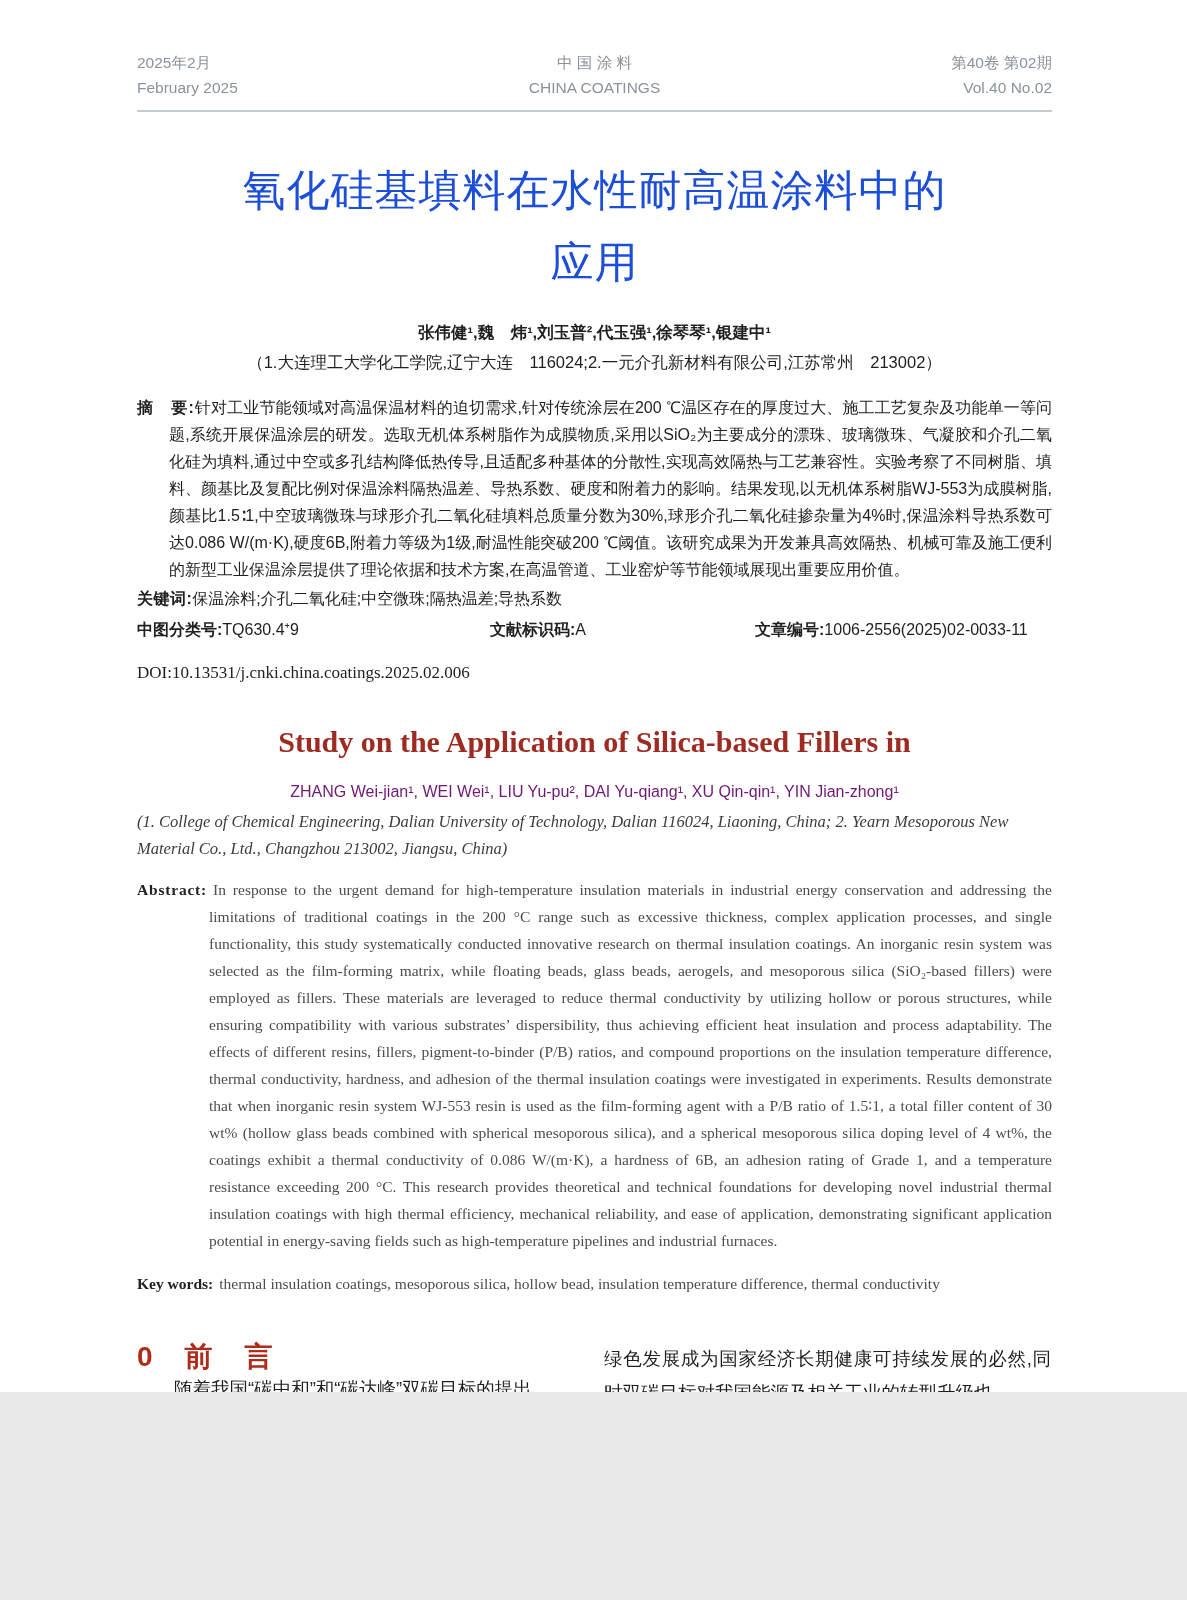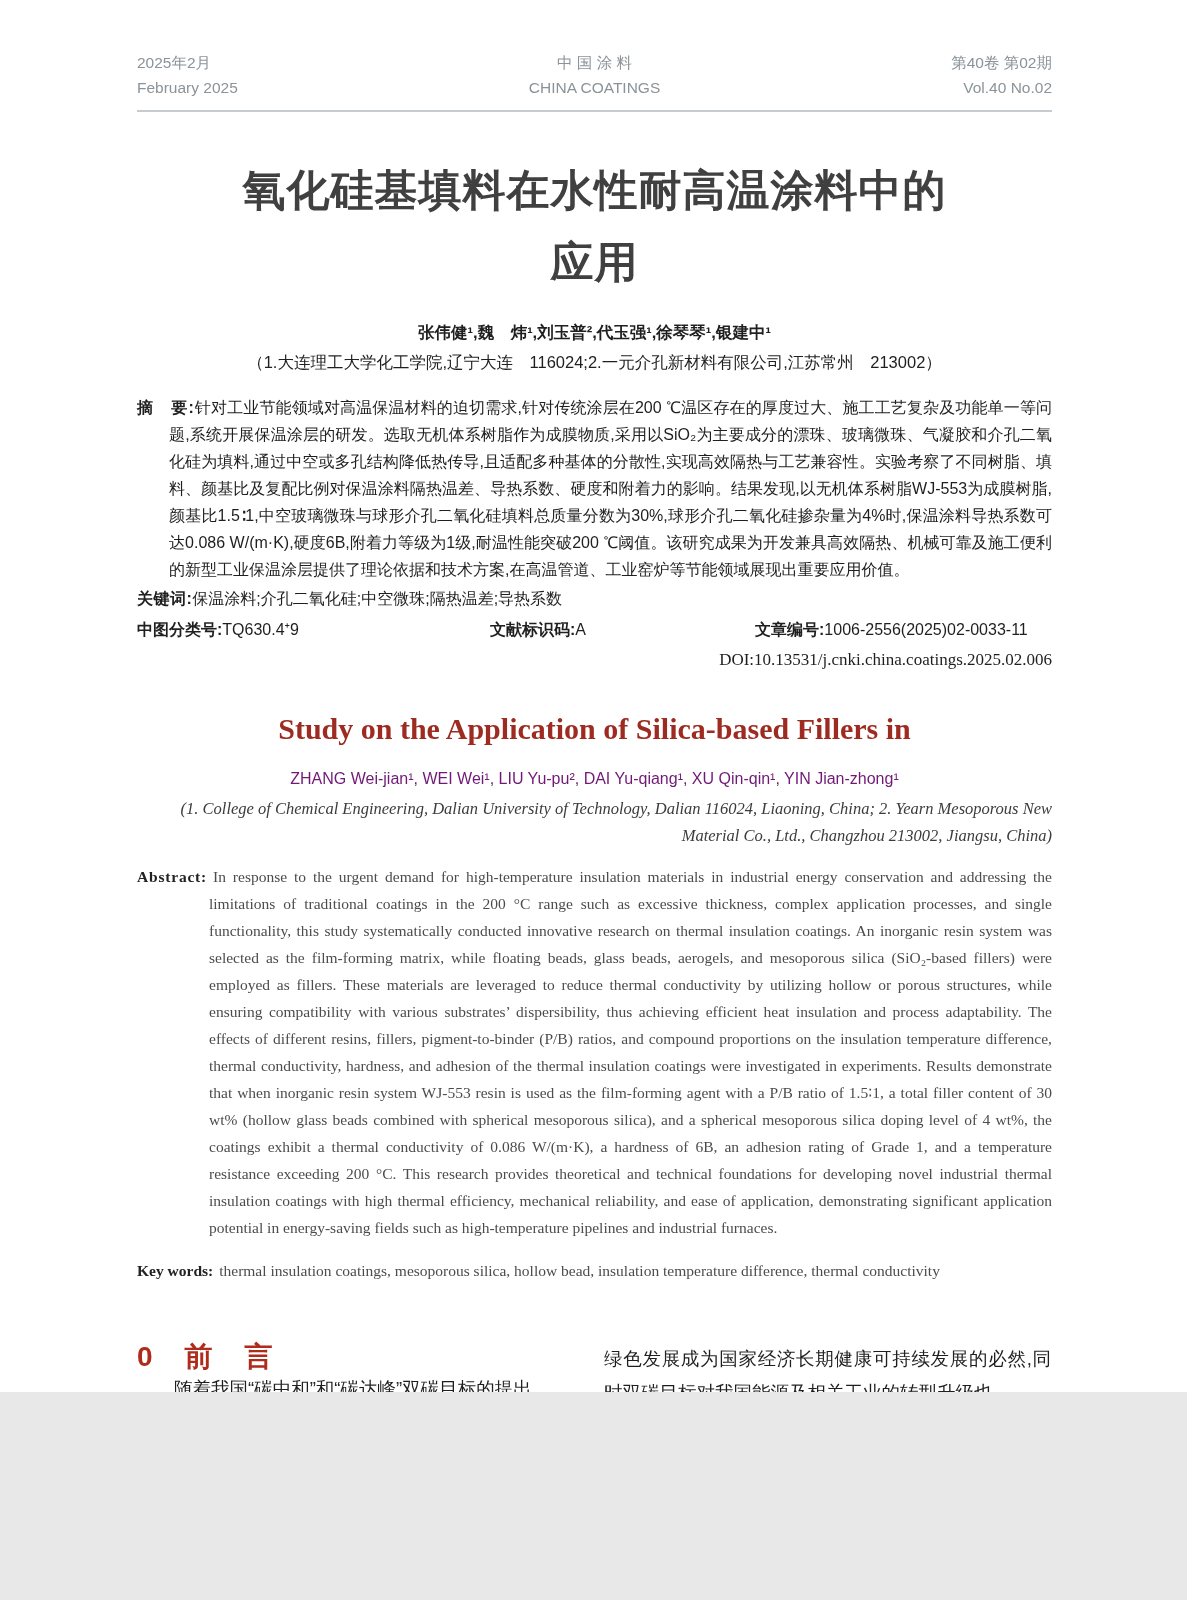--- a/index.html
+++ b/index.html
@@ -16,49 +16,49 @@
     display:flex; justify-content:space-between; align-items:flex-end;
     color:#8b9399; font-size:15.5px; line-height:25px;
     border-bottom:2px solid #c6cbcf; padding-bottom:10px;
   }
   .jh-col{ white-space:nowrap; }
   .jh-center{ text-align:center; }
   .jh-right{ text-align:right; }
 
   
   .cn-title{
-    margin-top:42px; text-align:center; color:#404040;
-    font-size:43px; font-weight:700; line-height:72px; letter-spacing:1px;
+    margin-top:42px; text-align:center; color:#1d4ed8;
+    font-size:43px; font-weight:400; line-height:72px; letter-spacing:1px;
   }
   .cn-authors{ margin-top:22px; text-align:center; font-weight:700; font-size:16.5px; line-height:24px; }
   .cn-affil{ margin-top:6px; text-align:center; font-size:16.5px; line-height:24px; }
 
   
   .cn-abstract{
     margin-top:20px; font-size:16px; line-height:27px; text-align:justify;
     padding-left:32px; text-indent:-32px;
   }
   .cn-abstract b{ letter-spacing:1px; }
   .cn-keywords{ margin-top:2px; font-size:16px; line-height:27px; }
   .cn-keywords b{ letter-spacing:0.5px; }
 
   .meta-row{ position:relative; margin-top:4px; font-size:16px; line-height:27px; height:27px; }
   .meta-item{ position:absolute; top:0; white-space:nowrap; }
   .meta-1{ left:0; } .meta-2{ left:353px; } .meta-3{ left:618px; }
-  .doi-row{ margin-top:3px; font-family:"Liberation Serif", serif; font-size:17px; line-height:27px;text-align:right; }
+  .doi-row{ margin-top:16px; font-family:"Liberation Serif", serif; font-size:17px; line-height:27px; }
 
   
   .en-title{
     margin-top:34px; text-align:center; color:#9e2b21;
     font-family:"Liberation Serif", serif; font-weight:700;
     font-size:30px; line-height:44px;
   }
   .en-authors{ margin-top:16px; text-align:center; font-size:16px; line-height:24px; color:#701a75; }
   .en-affil{
-    margin-top:4px; text-align:right; font-family:"Liberation Serif", serif;
+    margin-top:4px; text-align:left; font-family:"Liberation Serif", serif;
     font-style:italic; font-size:16.5px; line-height:27px; color:#3c3c3c;
   }
 
   
   .en-abstract{
     margin-top:14px; font-family:"Liberation Serif", serif;
     font-size:15.5px; line-height:27px; color:#4c4c4c;
     text-align:justify; padding-left:72px; text-indent:-72px;
   }
   .en-abstract b{ color:#222; letter-spacing:0.8px; margin-right:6px; }

